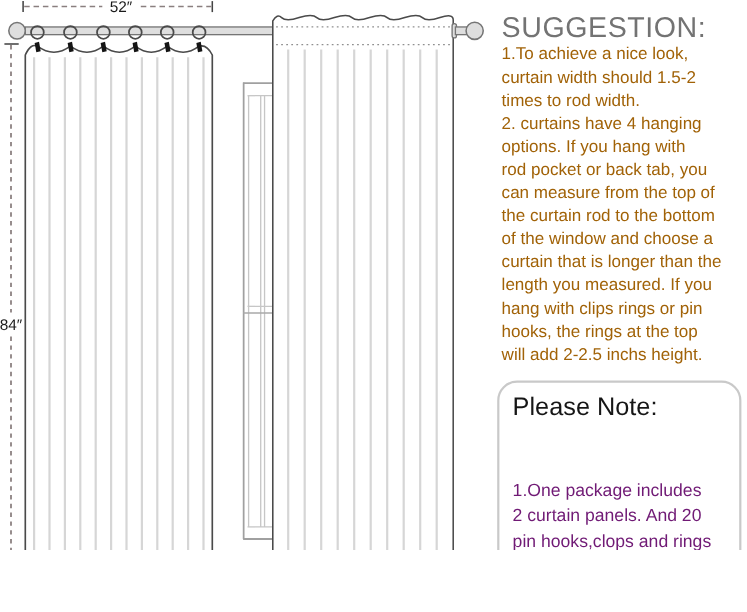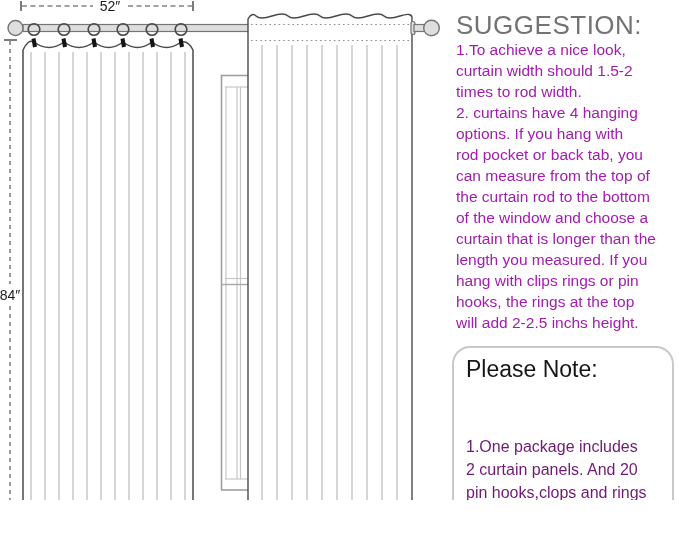--- a/index.html
+++ b/index.html
@@ -33,21 +33,21 @@
     white-space: nowrap;
   }
   .suggestion-body {
     position: absolute;
     left: 6px;
     top: 39px;
     width: 223px;
     font-size: 15.5px;
     line-height: 21px;
     white-space: pre-line;
-    color: #a21caf;
+    color: #a16207;
   }
   .note-box {
     position: absolute;
     left: 2px;
     top: 346px;
     width: 222px;
     height: 206px;
     border: 2.5px solid #c9c9c9;
     border-radius: 18px;
     background: #ffffff;

